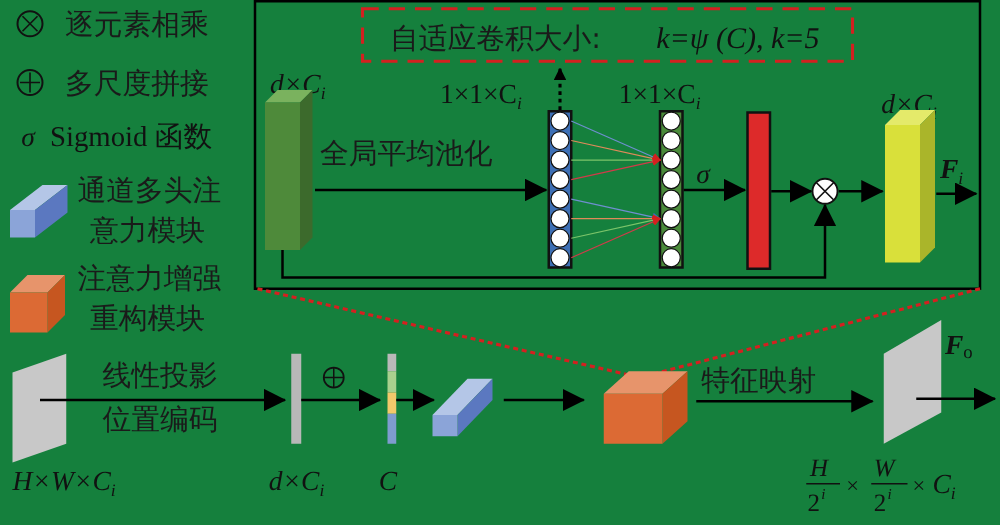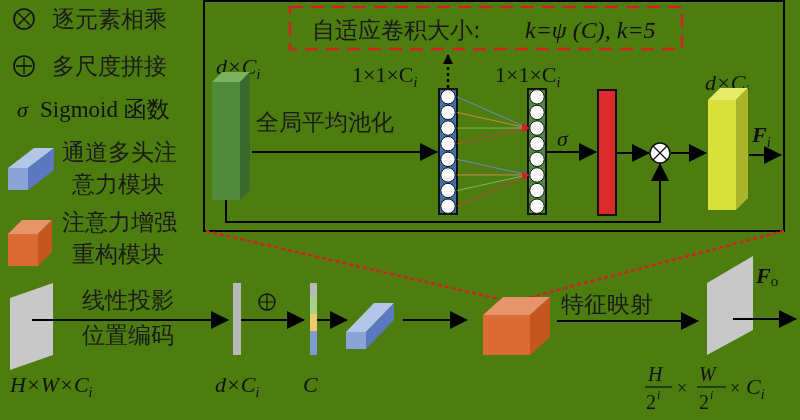--- a/index.html
+++ b/index.html
@@ -1,16 +1,16 @@
 <!DOCTYPE html>
 <html><head>
 <meta charset="utf-8">
 <style>
   html, body { margin:0; padding:0; background:#ffffff; }
-  #stage { position:relative; width:800px; height:420px; overflow:hidden; background:#4d7c0f;
+  #stage { position:relative; width:800px; height:420px; overflow:hidden; background:#15803d;
            font-family:"DejaVu Serif", "Liberation Serif", serif; color:#111; }
   svg { position:absolute; left:0; top:0; }
   .cn { font-family:"DejaVu Sans", "Liberation Sans", sans-serif; font-size:23px; fill:#1a1a1a; }
   .math { font-family:"Liberation Serif", "DejaVu Serif", serif; font-size:22px; font-style:italic; fill:#111; }
   .mathup { font-family:"Liberation Serif", "DejaVu Serif", serif; font-size:22px; fill:#111; }
   .sub { font-family:"Liberation Serif", "DejaVu Serif", serif; font-size:14px; font-style:italic; fill:#111; }
   .bold { font-weight:bold; }
 </style>
 </head>
 <body>

